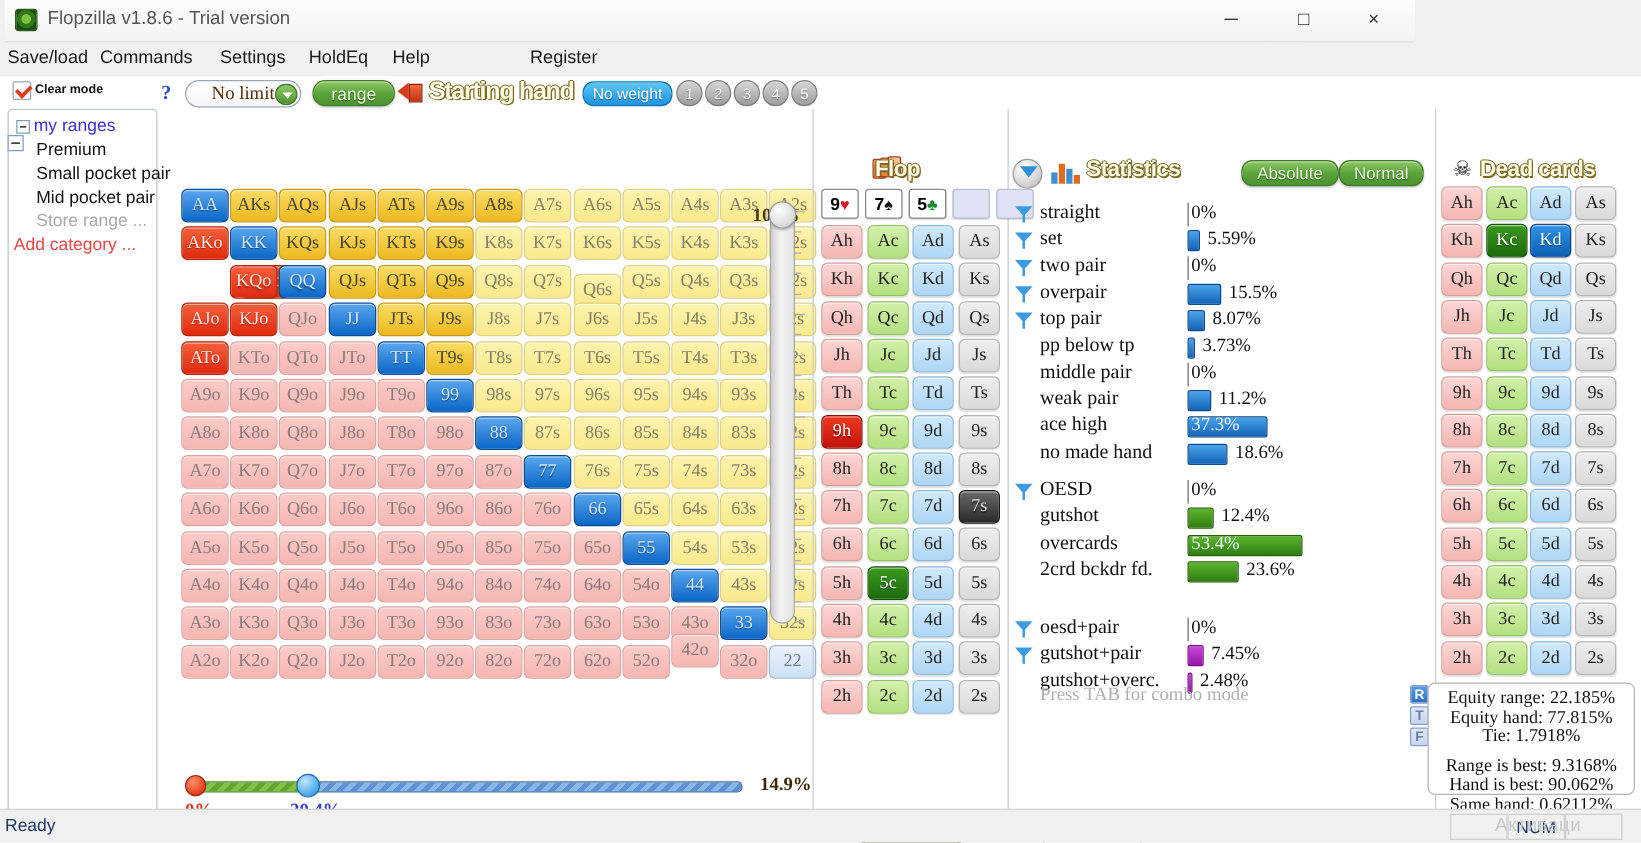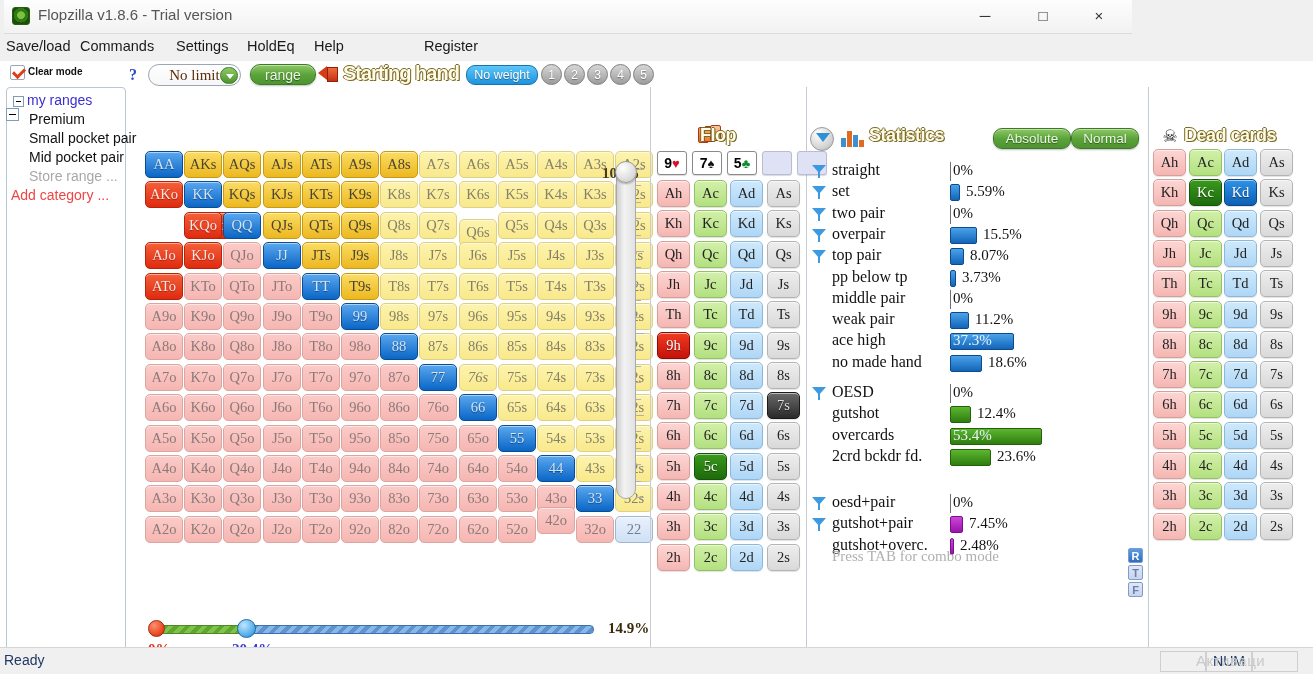--- a/index.html
+++ b/index.html
@@ -517,21 +517,21 @@
       <div class="cell c-suit-weak" style="left: 431px; top: 182px;">83s</div>
       <div class="cell c-suit-weak" style="left: 470px; top: 182px;">82s</div>
       <div class="cell c-off-weak" style="left: 0px; top: 213px;">A7o</div>
       <div class="cell c-off-weak" style="left: 39px; top: 213px;">K7o</div>
       <div class="cell c-off-weak" style="left: 78px; top: 213px;">Q7o</div>
       <div class="cell c-off-weak" style="left: 118px; top: 213px;">J7o</div>
       <div class="cell c-off-weak" style="left: 157px; top: 213px;">T7o</div>
       <div class="cell c-off-weak" style="left: 196px; top: 213px;">97o</div>
       <div class="cell c-off-weak" style="left: 235px; top: 213px;">87o</div>
       <div class="cell c-pairsel" style="left: 274px; top: 213px;">77</div>
-      <div class="cell c-suit-weak" style="left: 314px; top: 213px; font-style: italic;">76s</div>
+      <div class="cell c-suit-weak" style="left: 314px; top: 213px;">76s</div>
       <div class="cell c-suit-weak" style="left: 353px; top: 213px;">75s</div>
       <div class="cell c-suit-weak" style="left: 392px; top: 213px;">74s</div>
       <div class="cell c-suit-weak" style="left: 431px; top: 213px;">73s</div>
       <div class="cell c-suit-weak" style="left: 470px; top: 213px;">72s</div>
       <div class="cell c-off-weak" style="left: 0px; top: 243px;">A6o</div>
       <div class="cell c-off-weak" style="left: 39px; top: 243px;">K6o</div>
       <div class="cell c-off-weak" style="left: 78px; top: 243px;">Q6o</div>
       <div class="cell c-off-weak" style="left: 118px; top: 243px;">J6o</div>
       <div class="cell c-off-weak" style="left: 157px; top: 243px;">T6o</div>
       <div class="cell c-off-weak" style="left: 196px; top: 243px;">96o</div>
@@ -813,20 +813,29 @@
         <div class="stat-label">gutshot+overc.</div>
         <div class="stat-bar bar-purple" style="width: 4px;"></div>
         <div class="stat-val" style="left: 148px;">2.48%</div>
       </div>
     </div>
   <div id="tabhint">Press TAB for combo mode</div>
 
   <div class="eq-tag" id="eq-tag-r">R</div>
   <div class="eq-tag" id="eq-tag-t">T</div>
   <div class="eq-tag" id="eq-tag-f">F</div>
+  <div id="eq-box">
+      <div class="eq-line" style="min-height: 8px; margin-top: 4px;">Equity range: 22.185%</div>
+      <div class="eq-line" style="min-height: 8px;">Equity hand: 77.815%</div>
+      <div class="eq-line" style="min-height: 8px;">Tie: 1.7918%</div>
+      <div class="eq-line" style="min-height: 8px;"></div>
+      <div class="eq-line" style="min-height: 8px;">Range is best: 9.3168%</div>
+      <div class="eq-line" style="min-height: 8px;">Hand is best: 90.062%</div>
+      <div class="eq-line" style="min-height: 8px;">Same hand: 0.62112%</div>
+    </div>
 
   <div id="filter-badge">
     
     
     
     
   </div>
   <div class="filter-text" style="top:612px;">36.6% of hands pass through the filters.</div>
 
   <div id="skull">☠</div>

